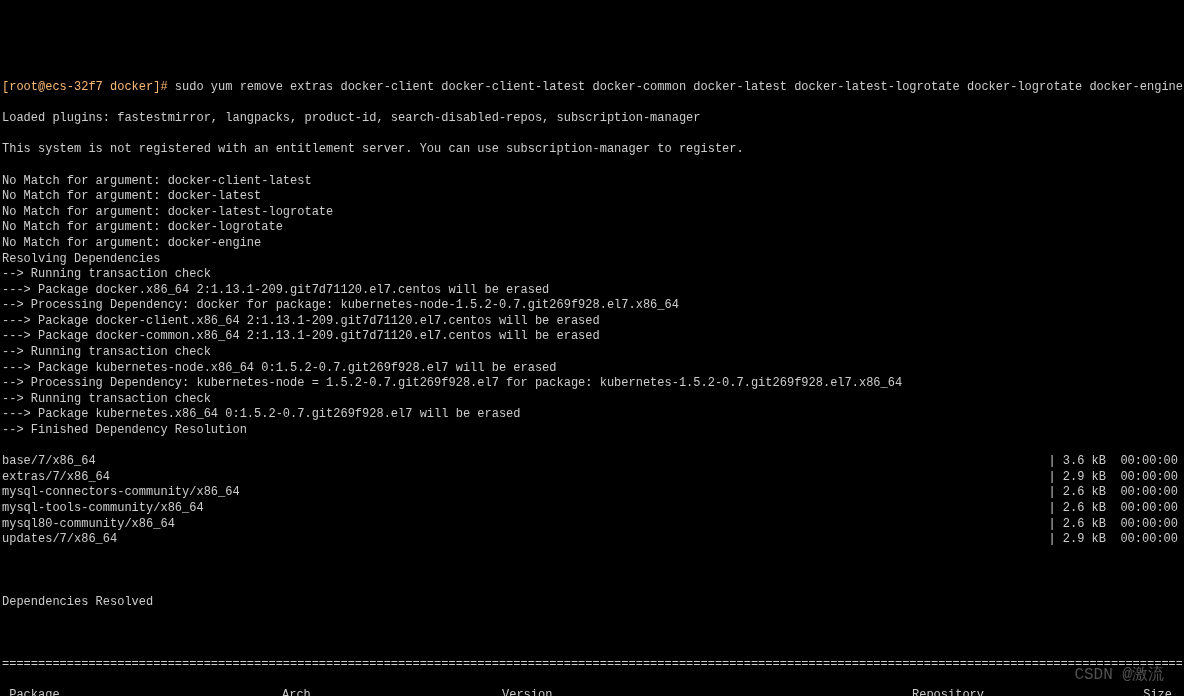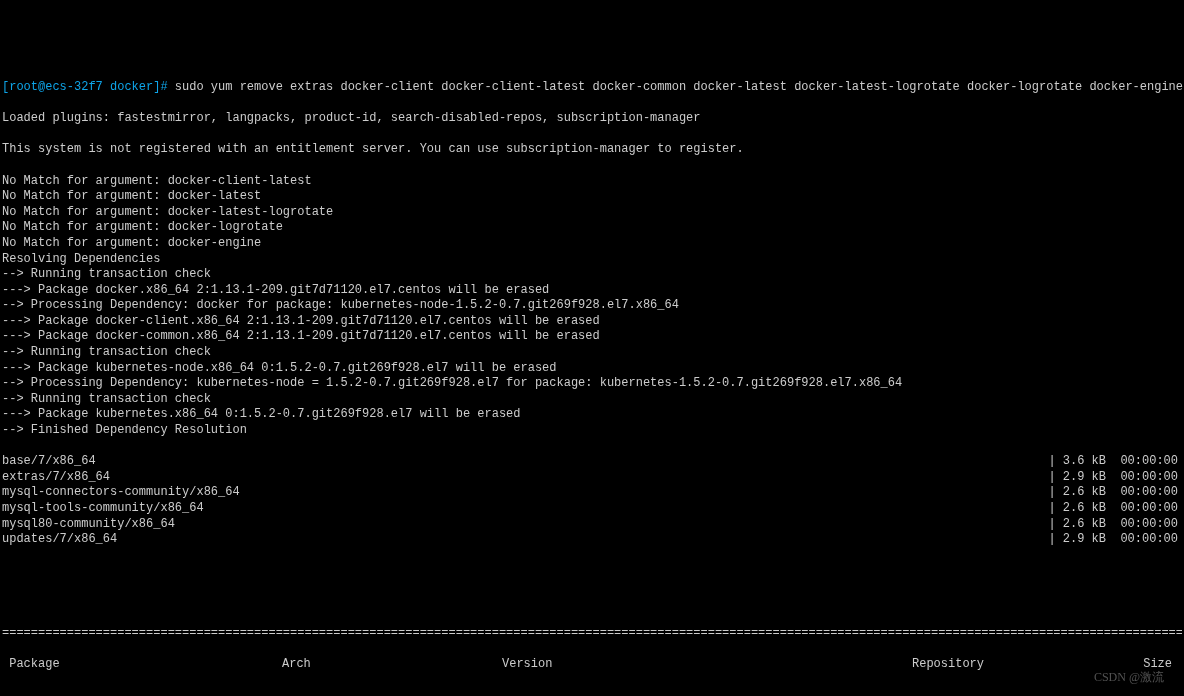--- a/index.html
+++ b/index.html
@@ -17,21 +17,21 @@
       white-space: pre;
       width: 1184px;
       height: 696px;
       overflow: hidden;
       position: relative;
     }
     .term-line {
       display: block;
       white-space: pre;
     }
-    .prompt-user { color: #0ea5e9; }
+    .prompt-user { color: #fdba74; }
     .repo-line {
       display: flex;
       justify-content: space-between;
     }
     .repo-name { flex: 0 0 auto; }
     .repo-stats { flex: 0 0 auto; text-align: center; padding-right: 4px; }
     .divider {
       color: #cccccc;
       overflow: hidden;
       width: 100%;
@@ -43,35 +43,36 @@
     .col-package { flex: 0 0 280px; }
     .col-arch    { flex: 0 0 220px; }
     .col-version { flex: 0 0 410px; }
     .col-repo    { flex: 0 0 190px; }
     .col-size    { flex: 1 1 auto; text-align: right; padding-right: 10px; }
     .watermark {
       position: absolute;
       right: 20px;
       bottom: 10px;
       color: #888888;
-      font-size: 12px;
+      font-size: 16px;
       opacity: 0.6;
-      font-family: Liberation Serif, serif;
+      font-family: Liberation Mono, monospace;
     }
   </style>
 </head>
 <body>
 
 
 
 <div>
 <span class="term-line"><span class="prompt-user">[root@ecs-32f7 docker]#</span> <span>sudo yum remove extras docker-client docker-client-latest docker-common docker-latest docker-latest-logrotate docker-logrotate docker-engine</span></span>
 <span id="pre-output-container"><span class="term-line">Loaded plugins: fastestmirror, langpacks, product-id, search-disabled-repos, subscription-manager</span><span class="term-line"> </span><span class="term-line">This system is not registered with an entitlement server. You can use subscription-manager to register.</span><span class="term-line"> </span><span class="term-line">No Match for argument: docker-client-latest</span><span class="term-line">No Match for argument: docker-latest</span><span class="term-line">No Match for argument: docker-latest-logrotate</span><span class="term-line">No Match for argument: docker-logrotate</span><span class="term-line">No Match for argument: docker-engine</span><span class="term-line">Resolving Dependencies</span><span class="term-line">--&gt; Running transaction check</span><span class="term-line">---&gt; Package docker.x86_64 2:1.13.1-209.git7d71120.el7.centos will be erased</span><span class="term-line">--&gt; Processing Dependency: docker for package: kubernetes-node-1.5.2-0.7.git269f928.el7.x86_64</span><span class="term-line">---&gt; Package docker-client.x86_64 2:1.13.1-209.git7d71120.el7.centos will be erased</span><span class="term-line">---&gt; Package docker-common.x86_64 2:1.13.1-209.git7d71120.el7.centos will be erased</span><span class="term-line">--&gt; Running transaction check</span><span class="term-line">---&gt; Package kubernetes-node.x86_64 0:1.5.2-0.7.git269f928.el7 will be erased</span><span class="term-line">--&gt; Processing Dependency: kubernetes-node = 1.5.2-0.7.git269f928.el7 for package: kubernetes-1.5.2-0.7.git269f928.el7.x86_64</span><span class="term-line">--&gt; Running transaction check</span><span class="term-line">---&gt; Package kubernetes.x86_64 0:1.5.2-0.7.git269f928.el7 will be erased</span><span class="term-line">--&gt; Finished Dependency Resolution</span></span>
 <span id="repos-container"><div class="repo-line"><span class="repo-name">base/7/x86_64</span><span class="repo-stats">| 3.6 kB  00:00:00</span></div><div class="repo-line"><span class="repo-name">extras/7/x86_64</span><span class="repo-stats">| 2.9 kB  00:00:00</span></div><div class="repo-line"><span class="repo-name">mysql-connectors-community/x86_64</span><span class="repo-stats">| 2.6 kB  00:00:00</span></div><div class="repo-line"><span class="repo-name">mysql-tools-community/x86_64</span><span class="repo-stats">| 2.6 kB  00:00:00</span></div><div class="repo-line"><span class="repo-name">mysql80-community/x86_64</span><span class="repo-stats">| 2.6 kB  00:00:00</span></div><div class="repo-line"><span class="repo-name">updates/7/x86_64</span><span class="repo-stats">| 2.9 kB  00:00:00</span></div></span>
 <span class="term-line"> </span>
+<span class="term-line">Dependencies Resolved</span>
 <span class="term-line"> </span>
 <span class="term-line divider">=======================================================================================================================================================================</span>
 <div class="table-header-row">
   <span class="col-package"> Package</span>
   <span class="col-arch">Arch</span>
   <span class="col-version">Version</span>
   <span class="col-repo">Repository</span>
   <span class="col-size">Size</span>
 </div>
 

